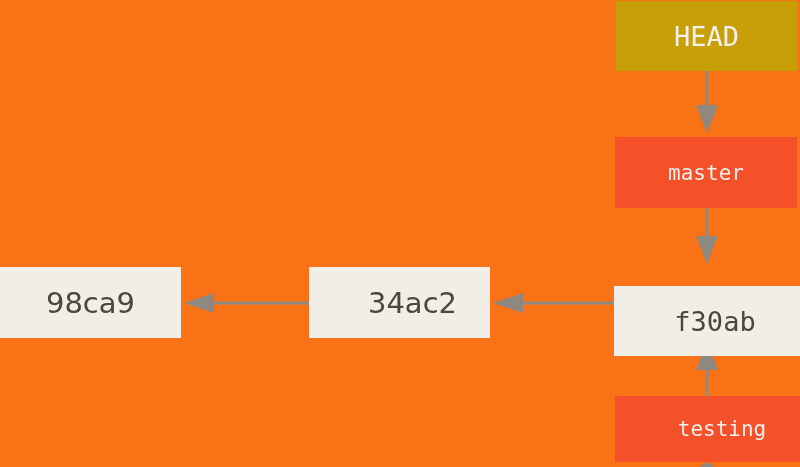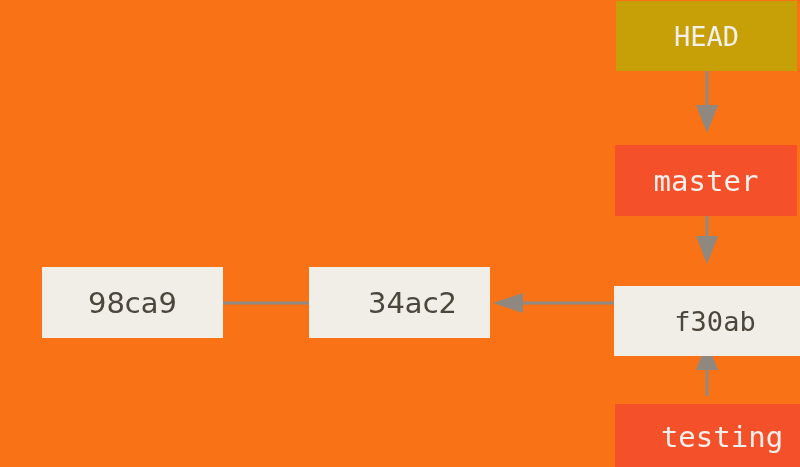--- a/index.html
+++ b/index.html
@@ -23,38 +23,37 @@
     box-sizing: border-box;
   }
   .node-pointer {
     background: #c79f06;
     color: #f2efec;
     font-size: 27px;
   }
   .node-branch {
     background: #f4502a;
     color: #f2efec;
-    font-size: 29px;
-    margin-top: 8px;
+    font-size: 21px;
   }
   .node-commit {
     background: #f0eee6;
     color: #4c463c;
     font-size: 27px;
   }
   .node-commit.sans {
     font-family: "DejaVu Sans", sans-serif;
     font-size: 29px;
   }
   
   #node-head    { left: 616px; top: 1px;   width: 181px; height: 70px; }
   #node-master  { left: 615px; top: 137px; width: 182px; height: 71px; }
   #node-f30ab   { left: 614px; top: 286px; width: 202px; height: 70px; }
   #node-testing { left: 615px; top: 396px; width: 214px; height: 66px; }
-  #node-98ca9   { left: 0px;   top: 267px; width: 181px; height: 71px; margin-left: 42px; }
+  #node-98ca9   { left: 0px;   top: 267px; width: 181px; height: 71px; }
   #node-34ac2   { left: 309px; top: 267px; width: 181px; height: 71px; padding-left: 26px; }
 
   .edges-layer {
     position: absolute;
     left: 0; top: 0;
     width: 800px;
     height: 467px;
     pointer-events: none;
   }
   .edge-shaft {

